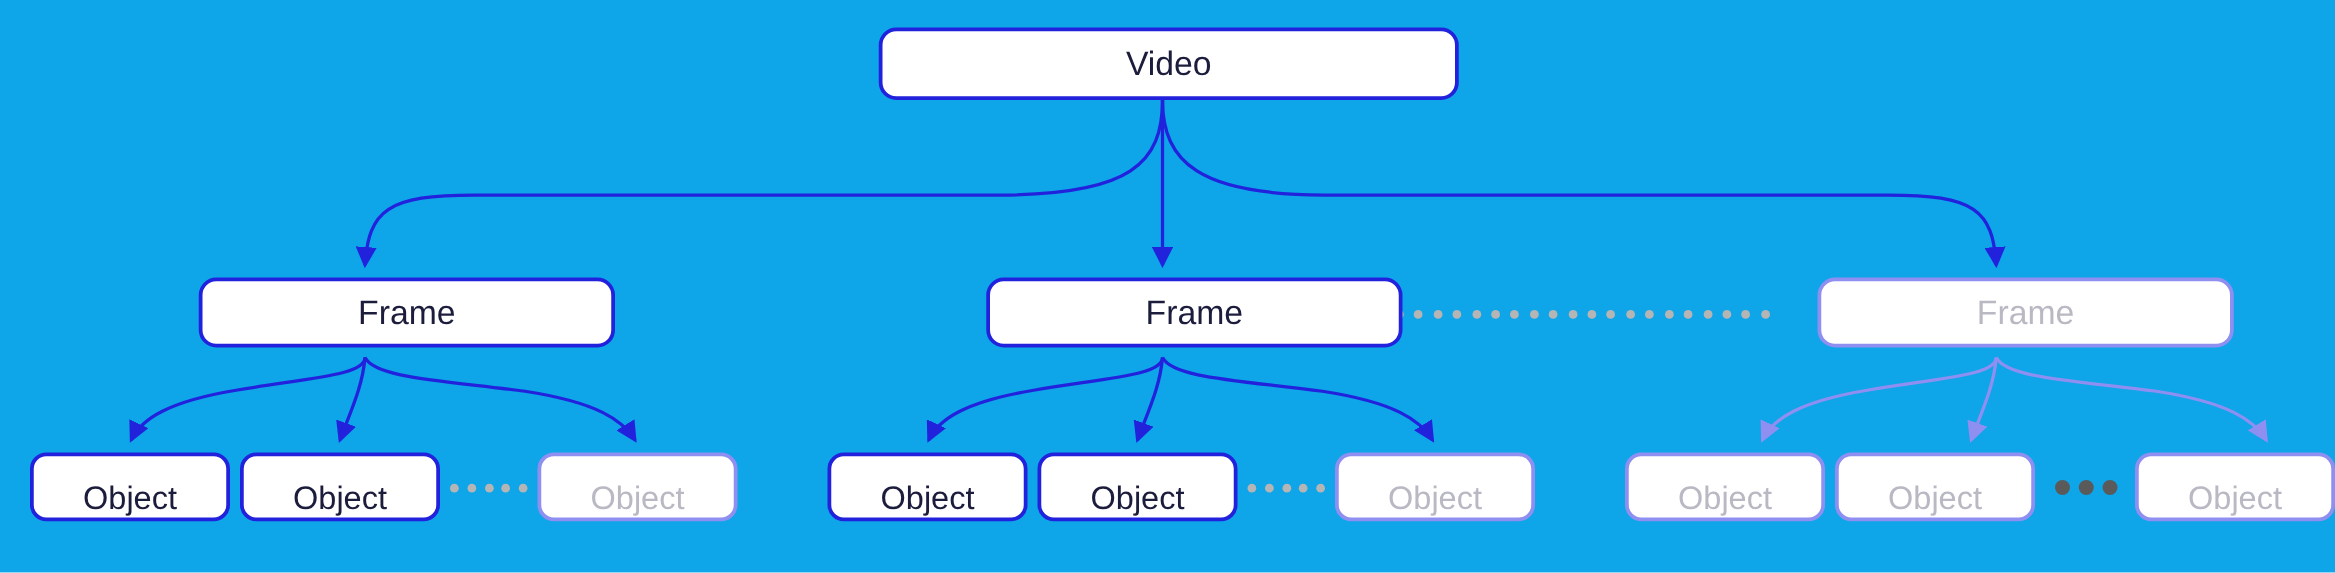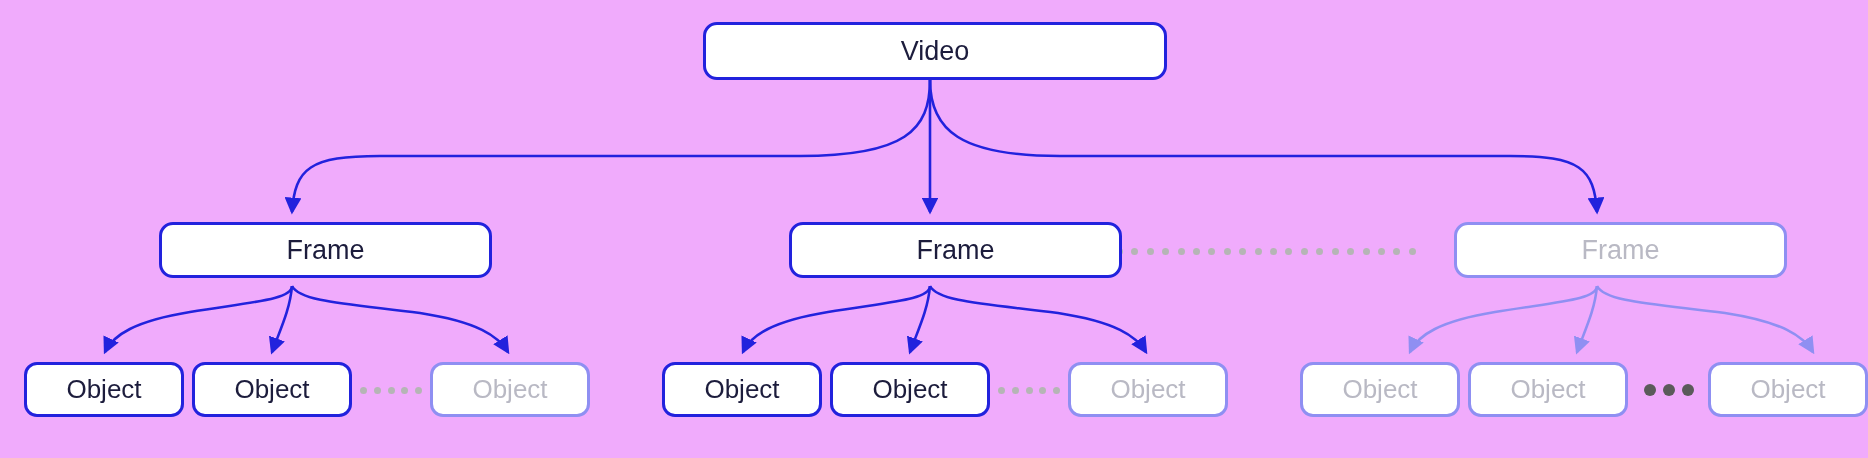--- a/index.html
+++ b/index.html
@@ -4,21 +4,21 @@
 <style>
   html, body {
     margin: 0;
     padding: 0;
     background: #ffffff;
   }
   #canvas {
     position: relative;
     width: 1868px;
     height: 458px;
-    background: #f0abfc;
+    background: #0ea5e9;
     font-family: "Liberation Sans", sans-serif;
     overflow: hidden;
   }
   #edges {
     position: absolute;
     left: 0;
     top: 0;
     width: 1868px;
     height: 458px;
     pointer-events: none;
@@ -53,20 +53,21 @@
     height: 58px;
     border-width: 3px;
     border-radius: 14px;
     font-size: 27px;
   }
   .object-node {
     height: 55px;
     border-width: 3px;
     border-radius: 13px;
     font-size: 26px;
+    align-items: flex-end;
   }
   .dots-connector {
     position: absolute;
     display: flex;
     align-items: center;
     justify-content: space-between;
     z-index: 2;
   }
   .dots-connector .dot {
     width: 7px;

